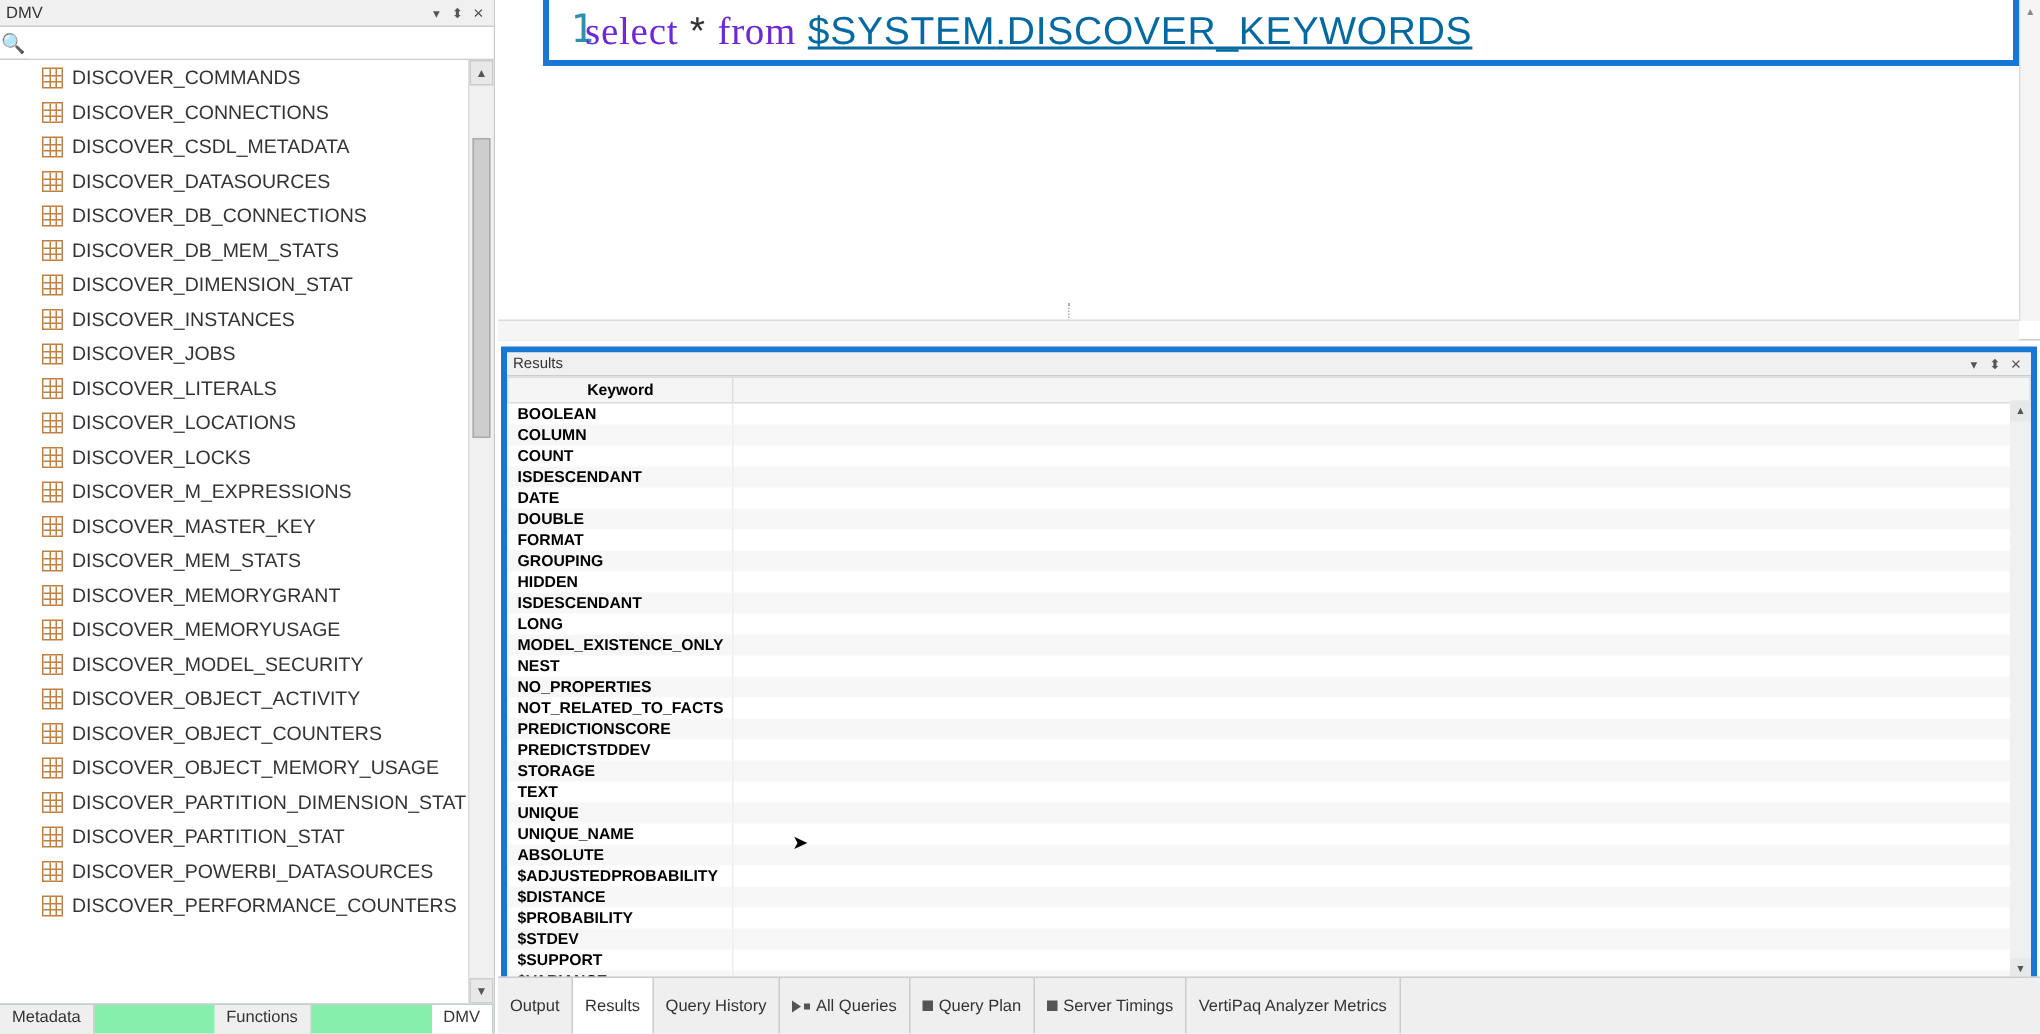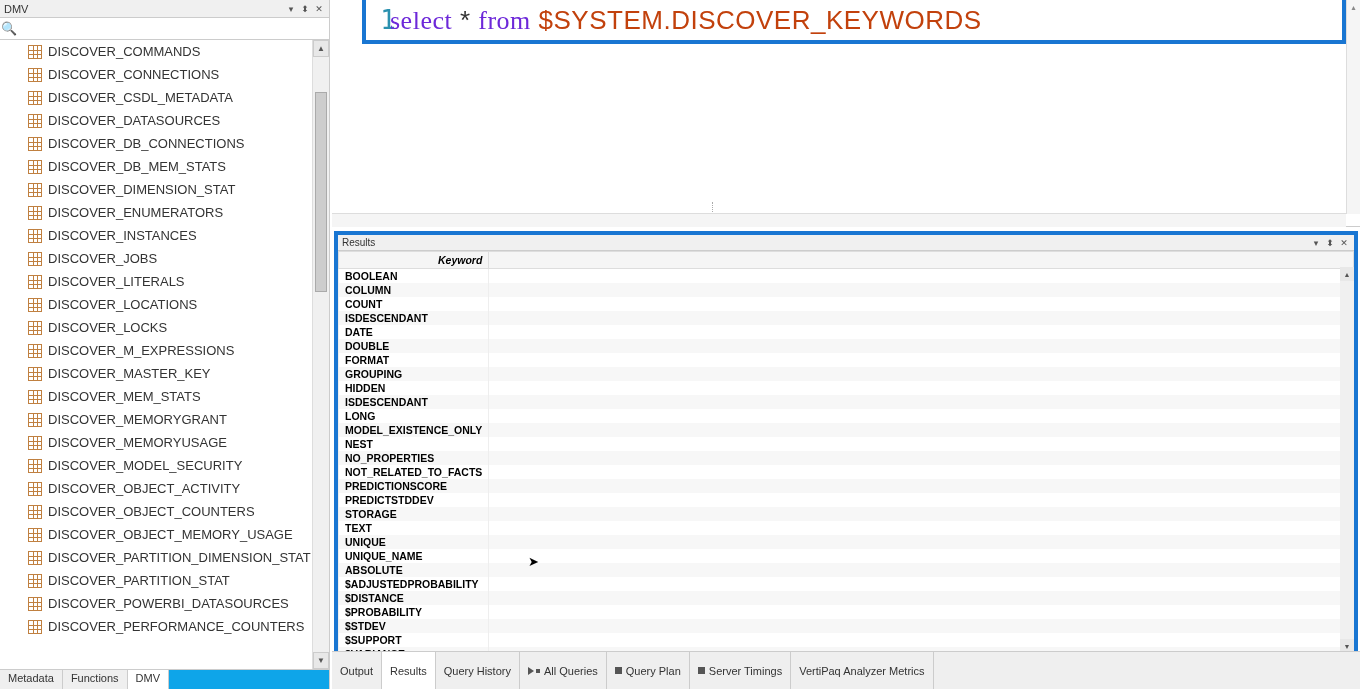--- a/index.html
+++ b/index.html
@@ -20,47 +20,47 @@
 .tree-item.selected { background:#e5f1fb; }
 .tree-item.highlight { outline:3px solid #1976d2; outline-offset:-3px; }
 .table-icon { width:14px; height:14px; margin-right:6px; display:inline-block; position:relative; border:1px solid #c08040; background:#fff; }
 .table-icon::before { content:""; position:absolute; left:0; right:0; top:4px; height:1px; background:#c08040; box-shadow:0 4px 0 #c08040; }
 .table-icon::after { content:""; position:absolute; top:0; bottom:0; left:4px; width:1px; background:#c08040; box-shadow:4px 0 0 #c08040; }
 
 .vscroll { position:absolute; right:0; top:0; width:17px; bottom:0; background:#f0f0f0; border-left:1px solid #ddd; }
 .vscroll .arrow { height:17px; display:flex; align-items:center; justify-content:center; font-size:8px; color:#555; background:#e8e8e8; border:1px solid #ccc; cursor:pointer; }
 .vscroll .thumb { position:absolute; left:2px; right:2px; top:52px; height:200px; background:#cdcdcd; border:1px solid #aaa; }
 
-.bottom-tabs { height:20px; display:flex; background:#0ea5e9; border-top:1px solid #ccc; font-size:11px; }
+.bottom-tabs { height:20px; display:flex; background:#86efac; border-top:1px solid #ccc; font-size:11px;justify-content:space-between; }
 .btab { padding:2px 8px; border-right:1px solid #ccc; background:#efefef; cursor:pointer; color:#333; }
 .btab.active { background:#fff; border-top:none; }
 
 
 .right-side { position:absolute; left:332px; top:0; right:0; height:689px; display:flex; flex-direction:column; }
 
 .editor-wrap { height:238px; background:#fff; position:relative; border-bottom:1px solid #ccc; }
 .editor-highlight { position:absolute; left:30px; top:-4px; right:14px; height:48px; border:4px solid #1976d2; pointer-events:none; }
 .editor-gutter { position:absolute; left:38px; top:0; width:32px; text-align:right; padding-right:6px; font:26px/40px Consolas,monospace; color:#2b91af; }
 .editor-text { position:absolute; left:58px; top:0; right:20px; height:40px; font:26px/40px Consolas,monospace; white-space:pre; letter-spacing:0.5px; }
 .sql-kw { color:#6d28d9;font-family:Liberation Serif, serif; }
 .sql-star { color:#333; }
-.sql-sys { color:#c2410c; }
+.sql-sys { color:#0369a1;text-decoration:underline; }
 .zoom-row { position:absolute; left:0; bottom:0; height:16px; font-size:10px; color:#555; display:flex; align-items:center; padding-left:350px; }
 .vdash { position:absolute; left:380px; top:202px; bottom:8px; border-left:1px dotted #aaa; width:0; }
 .editor-hscroll { position:absolute; left:0; right:14px; bottom:-1px; height:14px; background:#f5f5f5; border-top:1px solid #ddd; }
 .editor-vscroll { position:absolute; right:0; top:0; bottom:12px; width:14px; background:#f5f5f5; border-left:1px solid #ddd; }
 .editor-vscroll .sa { height:14px; display:flex; align-items:center; justify-content:center; font-size:8px; color:#888; }
 
 
 .results-panel { flex:1; position:relative; border:4px solid #1976d2; margin:4px 2px 24px 2px; display:flex; flex-direction:column; background:#fff; }
 .results-header { height:16px; background:#f0f0f0; border-bottom:1px solid #ccc; font-size:10px; color:#333; display:flex; align-items:center; padding:0 4px; }
 .results-header .title { flex:1; }
 .grid-wrap { flex:1; overflow:hidden; position:relative; }
 .grid { width:100%; border-collapse:collapse; font-size:10.5px; }
-.grid th { text-align:right; padding:2px 6px; background:#f5f5f5; border:1px solid #ddd; font-weight:600; height:16px;font-style:italic; }
+.grid th { text-align:center; padding:2px 6px; background:#f5f5f5; border:1px solid #ddd; font-weight:600; height:16px; }
 .grid td { padding:1px 6px; height:13.5px; border-left:1px solid #eee; border-right:1px solid #eee;font-weight:bold; }
 .grid tr:nth-child(even) td { background:#f7f7f7; }
 .gcol1 { width:118px; }
 .grid-vscroll { position:absolute; right:0; top:16px; bottom:8px; width:14px; background:#f0f0f0; }
 .grid-vscroll .arrow { height:14px; display:flex; align-items:center; justify-content:center; font-size:7px; color:#555; background:#e8e8e8; }
 .grid-hscroll { position:absolute; left:0; right:14px; bottom:0; height:8px; background:#f0f0f0; }
 
 .cursor-arrow { position:absolute; left:528px; top:554px; font-size:13px; color:#000; pointer-events:none; z-index:50;}
 
 .out-tabs { position:absolute; left:332px; bottom:0; right:0; height:38px; background:#efefef; border-top:1px solid #ccc; display:flex; font-size:11px; }
@@ -105,24 +105,20 @@
           <span class="table-icon"></span>
           <span>DISCOVER_DB_CONNECTIONS</span>
         </div>
         <div class="tree-item">
           <span class="table-icon"></span>
           <span>DISCOVER_DB_MEM_STATS</span>
         </div>
         <div class="tree-item">
           <span class="table-icon"></span>
           <span>DISCOVER_DIMENSION_STAT</span>
-        </div>
-        <div class="tree-item">
-          <span class="table-icon"></span>
-          <span>DISCOVER_ENUMERATORS</span>
         </div>
         <div class="tree-item">
           <span class="table-icon"></span>
           <span>DISCOVER_INSTANCES</span>
         </div>
         <div class="tree-item">
           <span class="table-icon"></span>
           <span>DISCOVER_JOBS</span>
         </div>
         <div class="tree-item">

